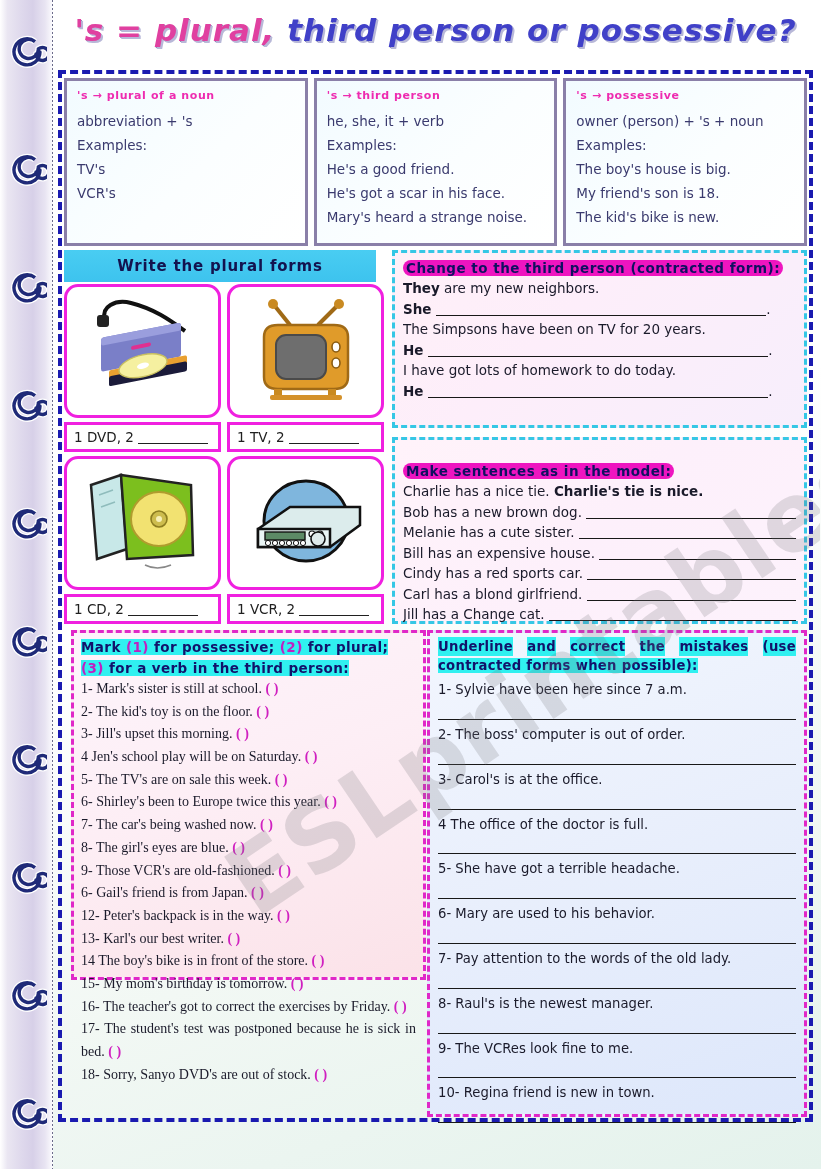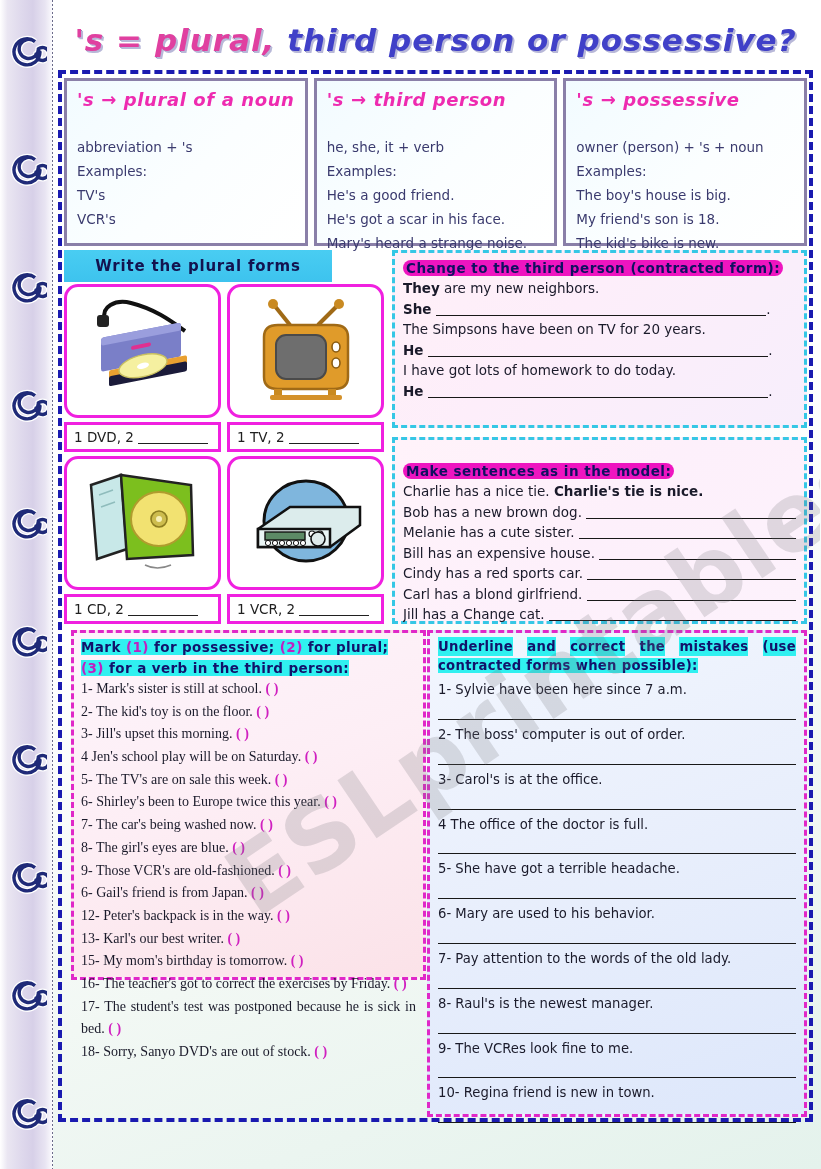--- a/index.html
+++ b/index.html
@@ -56,21 +56,20 @@
     z-index: 5;
   }
 
   
   #title-wrap {
     position: absolute;
     left: 58px; top: 12px;
     width: 755px; height: 56px;
     z-index: 8;
     display: flex;
-    align-items: center;
     justify-content: center;
   }
   #title {
     font-family: "DejaVu Sans", sans-serif;
     font-weight: bold;
     font-style: italic;
     font-size: 31px;
     letter-spacing: 1px;
     white-space: nowrap;
     color: #4040c8;
@@ -113,38 +112,37 @@
   .defbox {
     flex: 1;
     border: 3px solid #8a7fa8;
     background: linear-gradient(135deg,#f2fbff 0%, #fbfeff 55%, #ffffff 100%);
     padding: 8px 10px 6px 10px;
     box-sizing: border-box;
   }
   .defbox .dhead {
     font-family: "DejaVu Sans", sans-serif;
     font-weight: bold;
-    font-size: 18px;
+    font-size: 11px;
     color: #ee2bb0;
     letter-spacing: 0.6px;
-    margin-bottom: 25px;
-    font-style: italic;
+    margin-bottom: 7px;
   }
   .defbox .dline {
     font-family: "DejaVu Sans", sans-serif;
     font-size: 13.5px;
     color: #3a3a6e;
     line-height: 1.78;
     white-space: nowrap;
   }
 
   
   #plural-head {
     left: 64px; top: 250px;
-    width: 268px; height: 32px;
+    width: 312px; height: 32px;
     background: linear-gradient(180deg,#49cdf2 0%,#3dc3ee 100%);
     display: flex; align-items: center; justify-content: center;
     font-family: "DejaVu Sans", sans-serif;
     font-weight: bold; font-size: 15px;
     color: #13134f;
     letter-spacing: 0.8px;
   }
   #plural-grid {
     left: 64px; top: 284px;
     width: 320px; height: 280px;
@@ -494,20 +492,21 @@
     <div class="mkline"><span>3- Jill's upset this morning. </span><span class="paren">( )</span></div>
     <div class="mkline"><span>4 Jen's school play will be on Saturday. </span><span class="paren">( )</span></div>
     <div class="mkline"><span>5- The TV's are on sale this week. </span><span class="paren">( )</span></div>
     <div class="mkline"><span>6- Shirley's been to Europe twice this year. </span><span class="paren">( )</span></div>
     <div class="mkline"><span>7- The car's being washed now. </span><span class="paren">( )</span></div>
     <div class="mkline"><span>8- The girl's eyes are blue. </span><span class="paren">( )</span></div>
     <div class="mkline"><span>9- Those VCR's are old-fashioned. </span><span class="paren">( )</span></div>
     <div class="mkline"><span>6- Gail's friend is from Japan. </span><span class="paren">( )</span></div>
     <div class="mkline"><span>12- Peter's backpack is in the way. </span><span class="paren">( )</span></div>
     <div class="mkline"><span>13- Karl's our best writer. </span><span class="paren">( )</span></div>
+    <div class="mkline"><span>14 The boy's bike is in front of the store. </span><span class="paren">( )</span></div>
     <div class="mkline"><span>15- My mom's birthday is tomorrow. </span><span class="paren">( )</span></div>
     <div class="mkline"><span>16- The teacher's got to correct the exercises by Friday. </span><span class="paren">( )</span></div>
     <div class="mkline"><span>17- The student's test was postponed because he is sick in bed. </span><span class="paren">( )</span></div>
     <div class="mkline"><span>18- Sorry, Sanyo DVD's are out of stock. </span><span class="paren">( )</span></div>
   </div>
 
 <div class="content" id="ex-correct">
     <div class="hl-cyan-just">
       <div class="just-row">
         <span class="seg">Underline</span>

